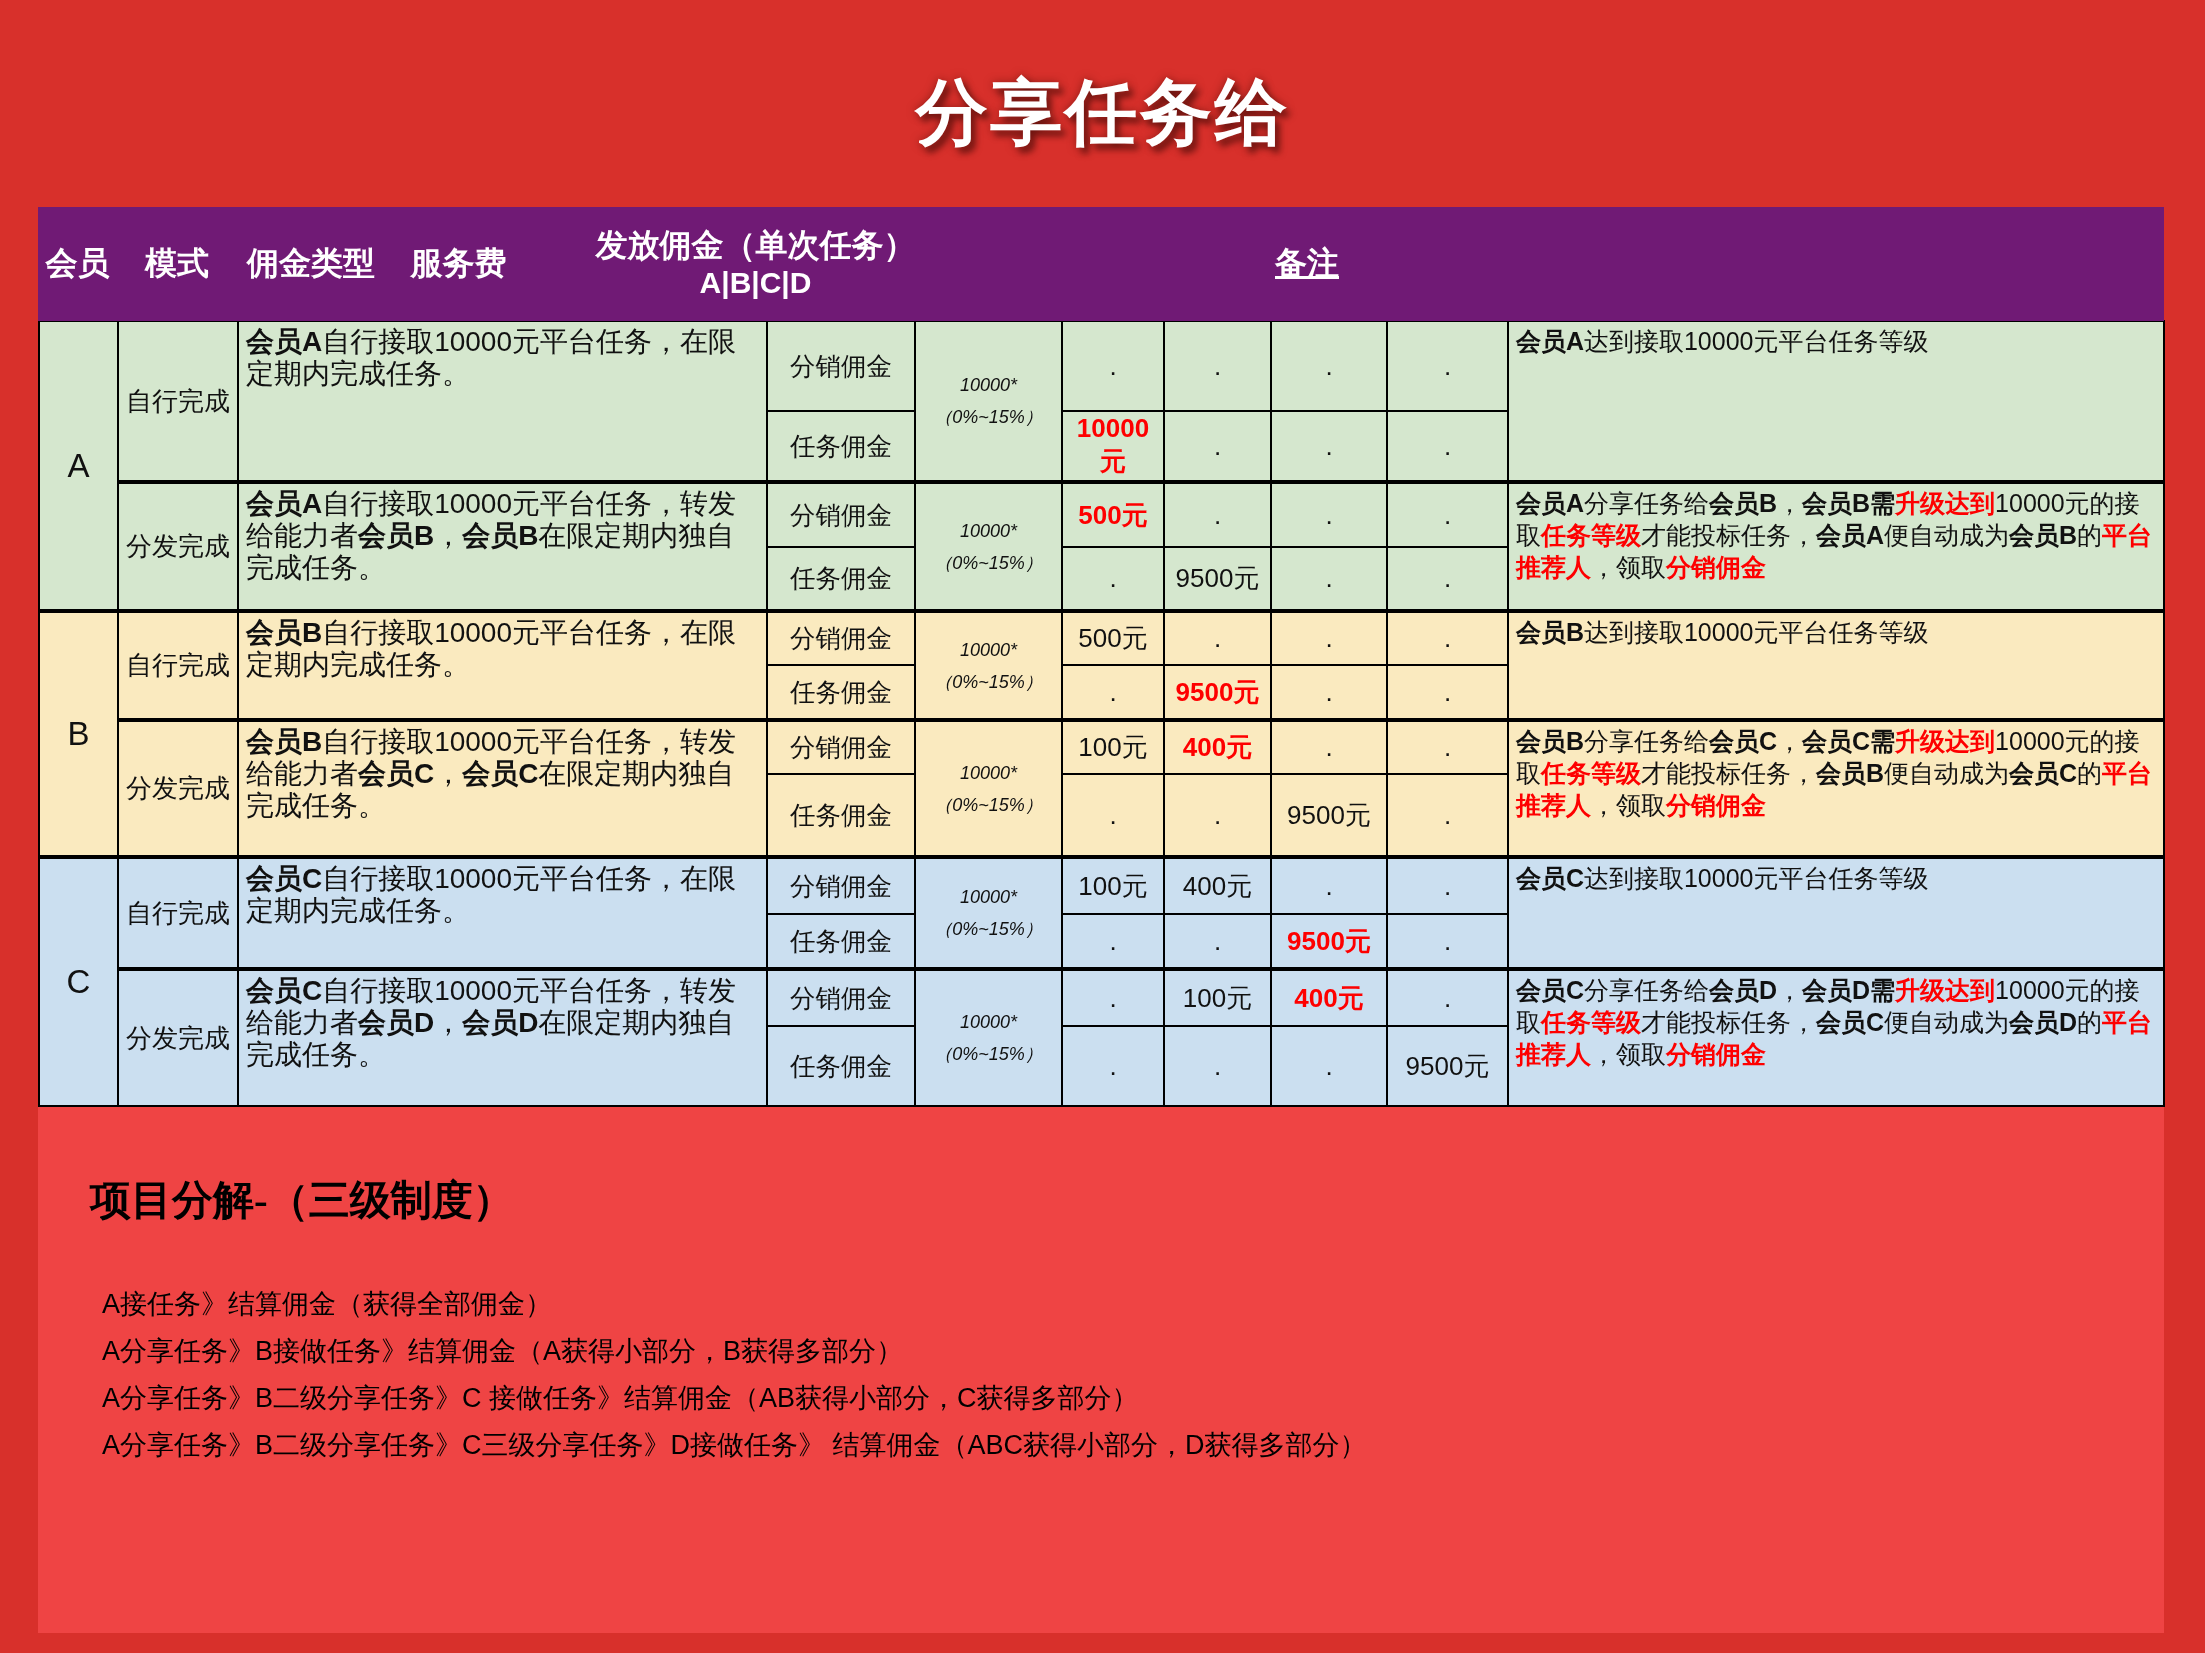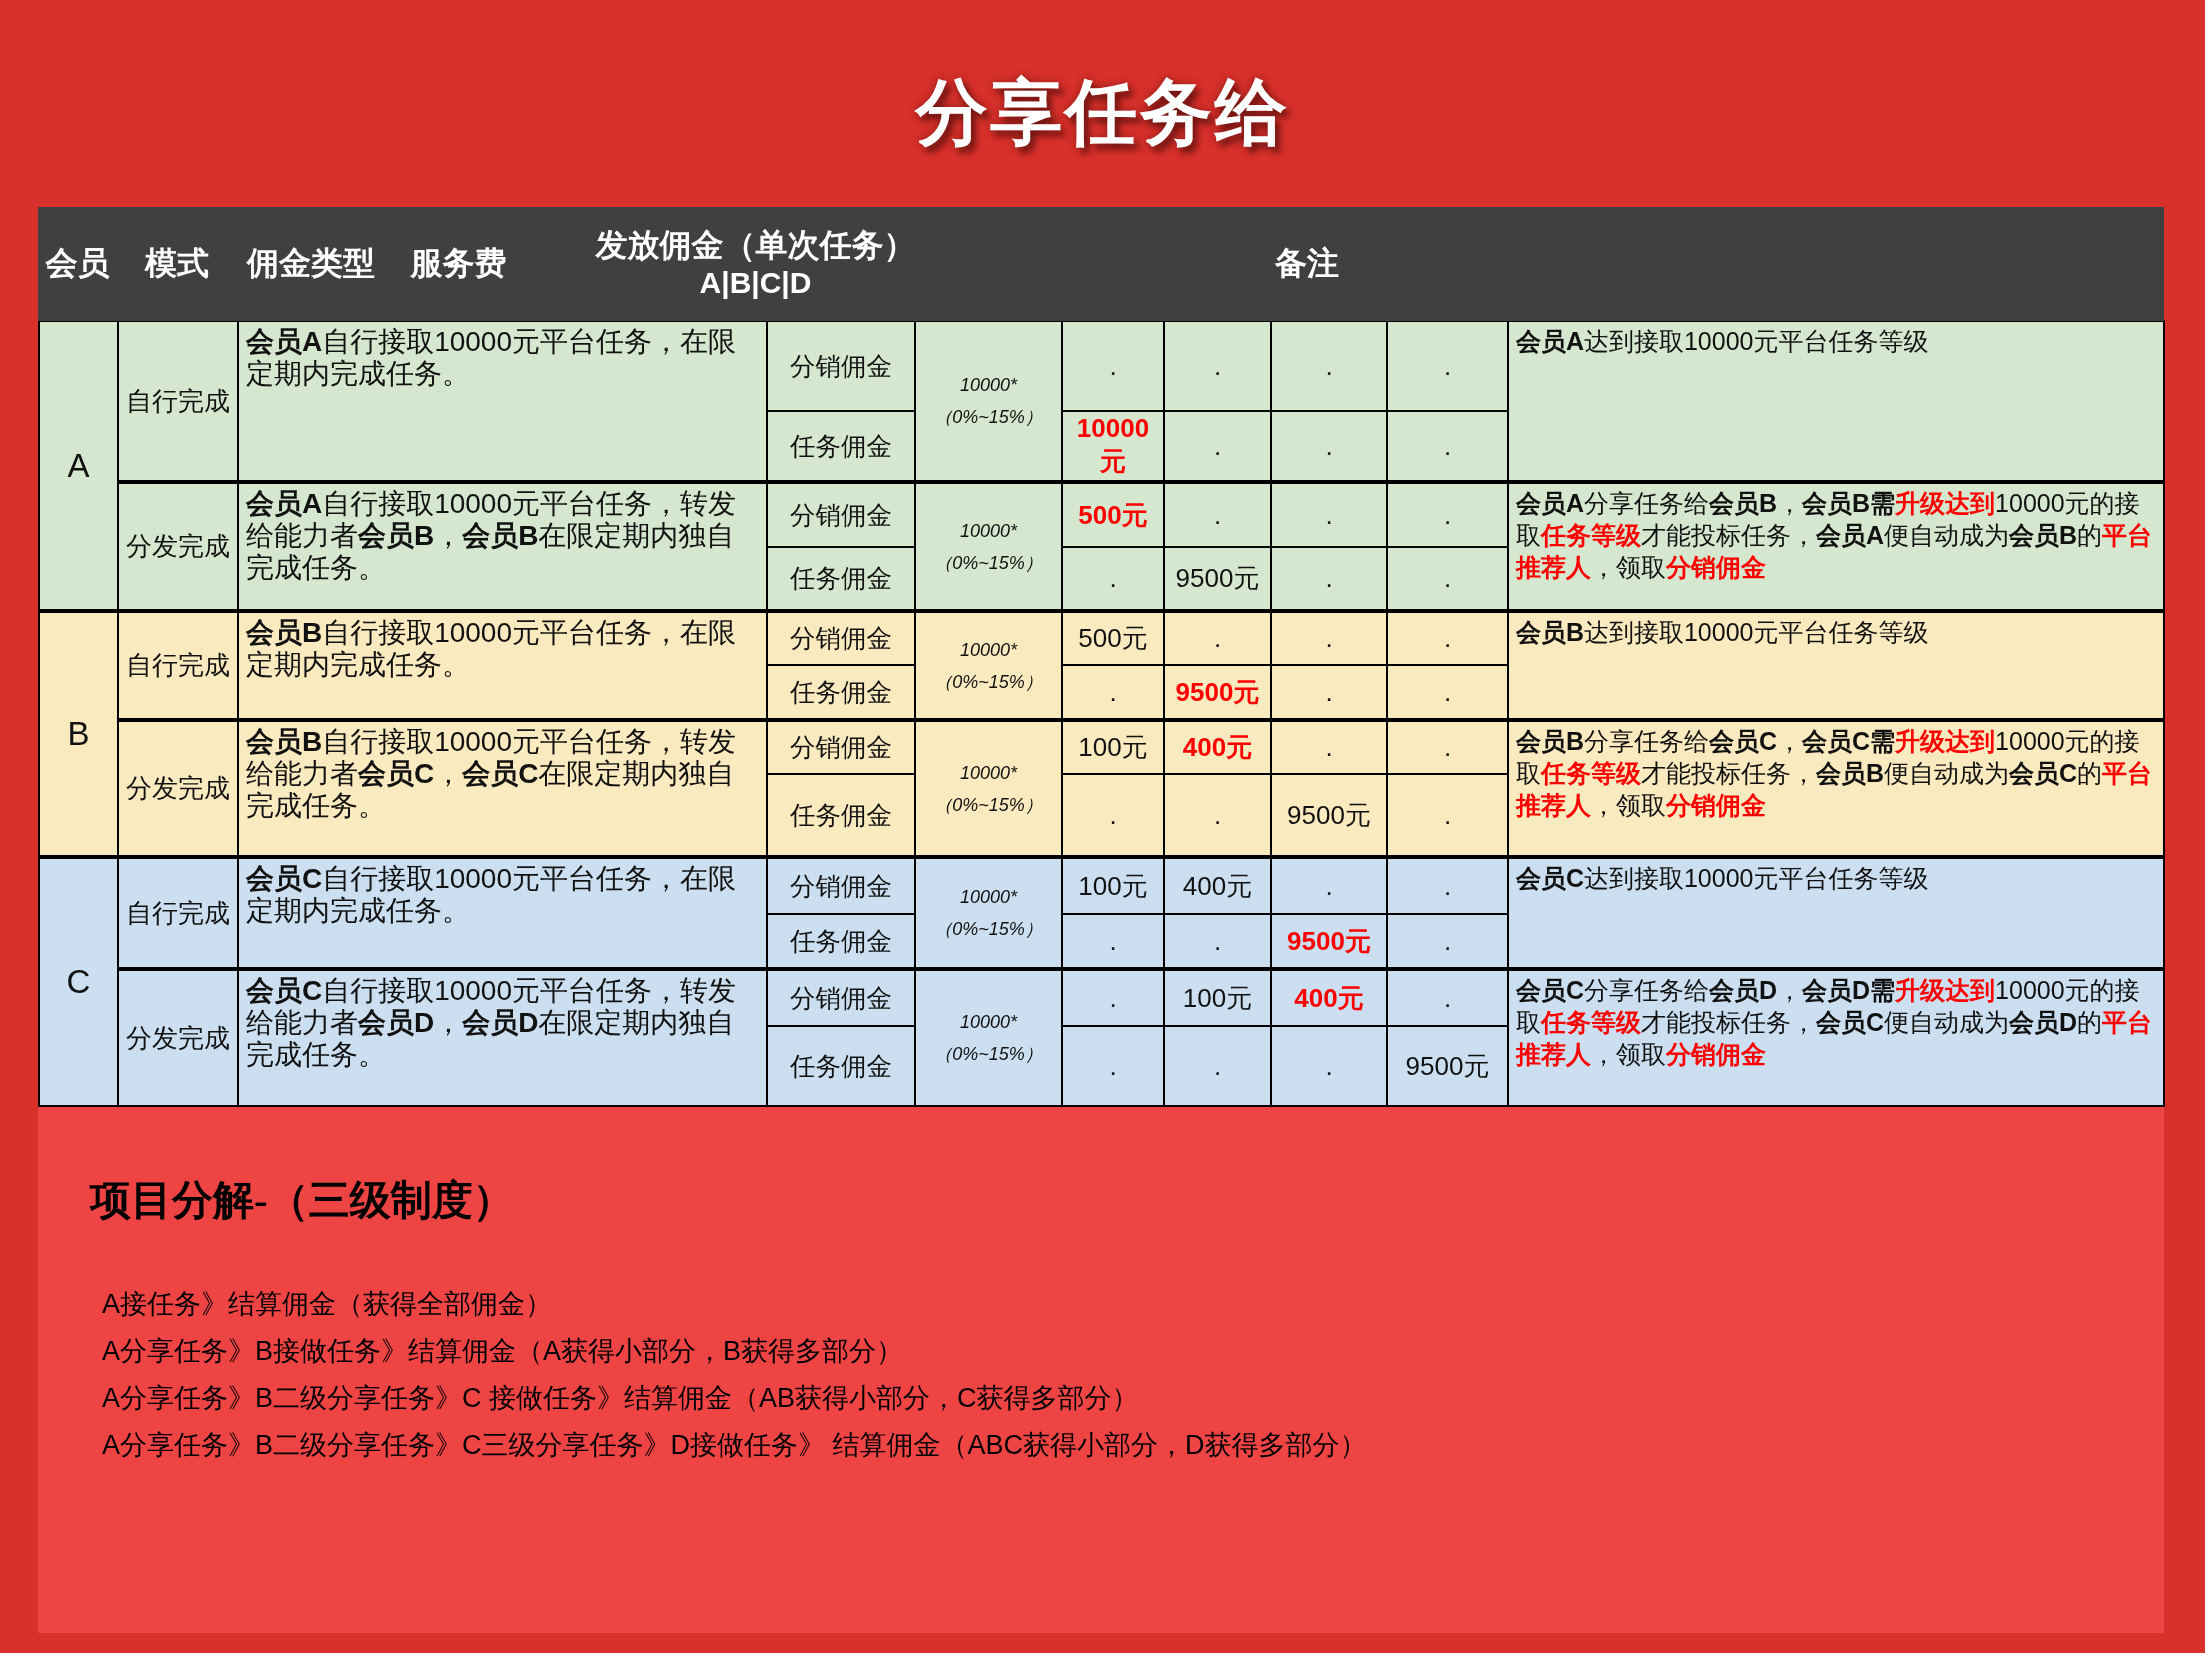--- a/index.html
+++ b/index.html
@@ -4,26 +4,26 @@
 <style>
   html,body{margin:0;padding:0;background:#d8302b;}
   #page{position:relative;width:2205px;height:1654px;background:#d8302b;overflow:hidden;
         font-family:"Liberation Sans", sans-serif;color:#111;}
   
   #title{position:absolute;left:0;top:74px;width:2205px;text-align:center;
          font-family:"Liberation Serif", serif;font-weight:700;font-size:72px;line-height:1.1;
          color:#ffffff;letter-spacing:2.8px;
          text-shadow:0 0 8.3px rgba(90,15,10,.55), 4.8px 6.2px 6.2px rgba(70,12,9,.65);}
   
-  #hdr{position:absolute;left:38px;top:207px;width:2126px;height:114px;background:#404040;
+  #hdr{position:absolute;left:38px;top:207px;width:2126px;height:114px;background:#701a75;
        display:flex;align-items:center;color:#fff;font-weight:700;font-size:32px;z-index:3;}
   .hcell{text-align:center;}
   .hc-member{width:79px;}  .hc-mode{width:120px;}  .hc-method{width:529px;}
   .hc-type{width:148px;}    .hc-fee{width:147px;text-align:center;}   .hc-pay{width:447px;line-height:1.22;}
-  .hc-remark{width:656px;}
+  .hc-remark{width:656px;text-decoration:underline;}
   .hc-pay .sub{font-size:30px;font-weight:700;}
   
   #panel{position:absolute;left:38px;top:1085px;width:2126px;height:548px;background:#ef4444;z-index:1;}
   
   #tblwrap{position:absolute;left:38px;top:320px;z-index:2;}
   table{border-collapse:collapse;table-layout:fixed;width:2126px;}
   td{border:2.1px solid #000;overflow:hidden;}
   table{border:2.8px solid #000;}
   tr.t6 td{border-top-width:4.1px;}
   tr.t7 td{border-top-width:4.8px;}

